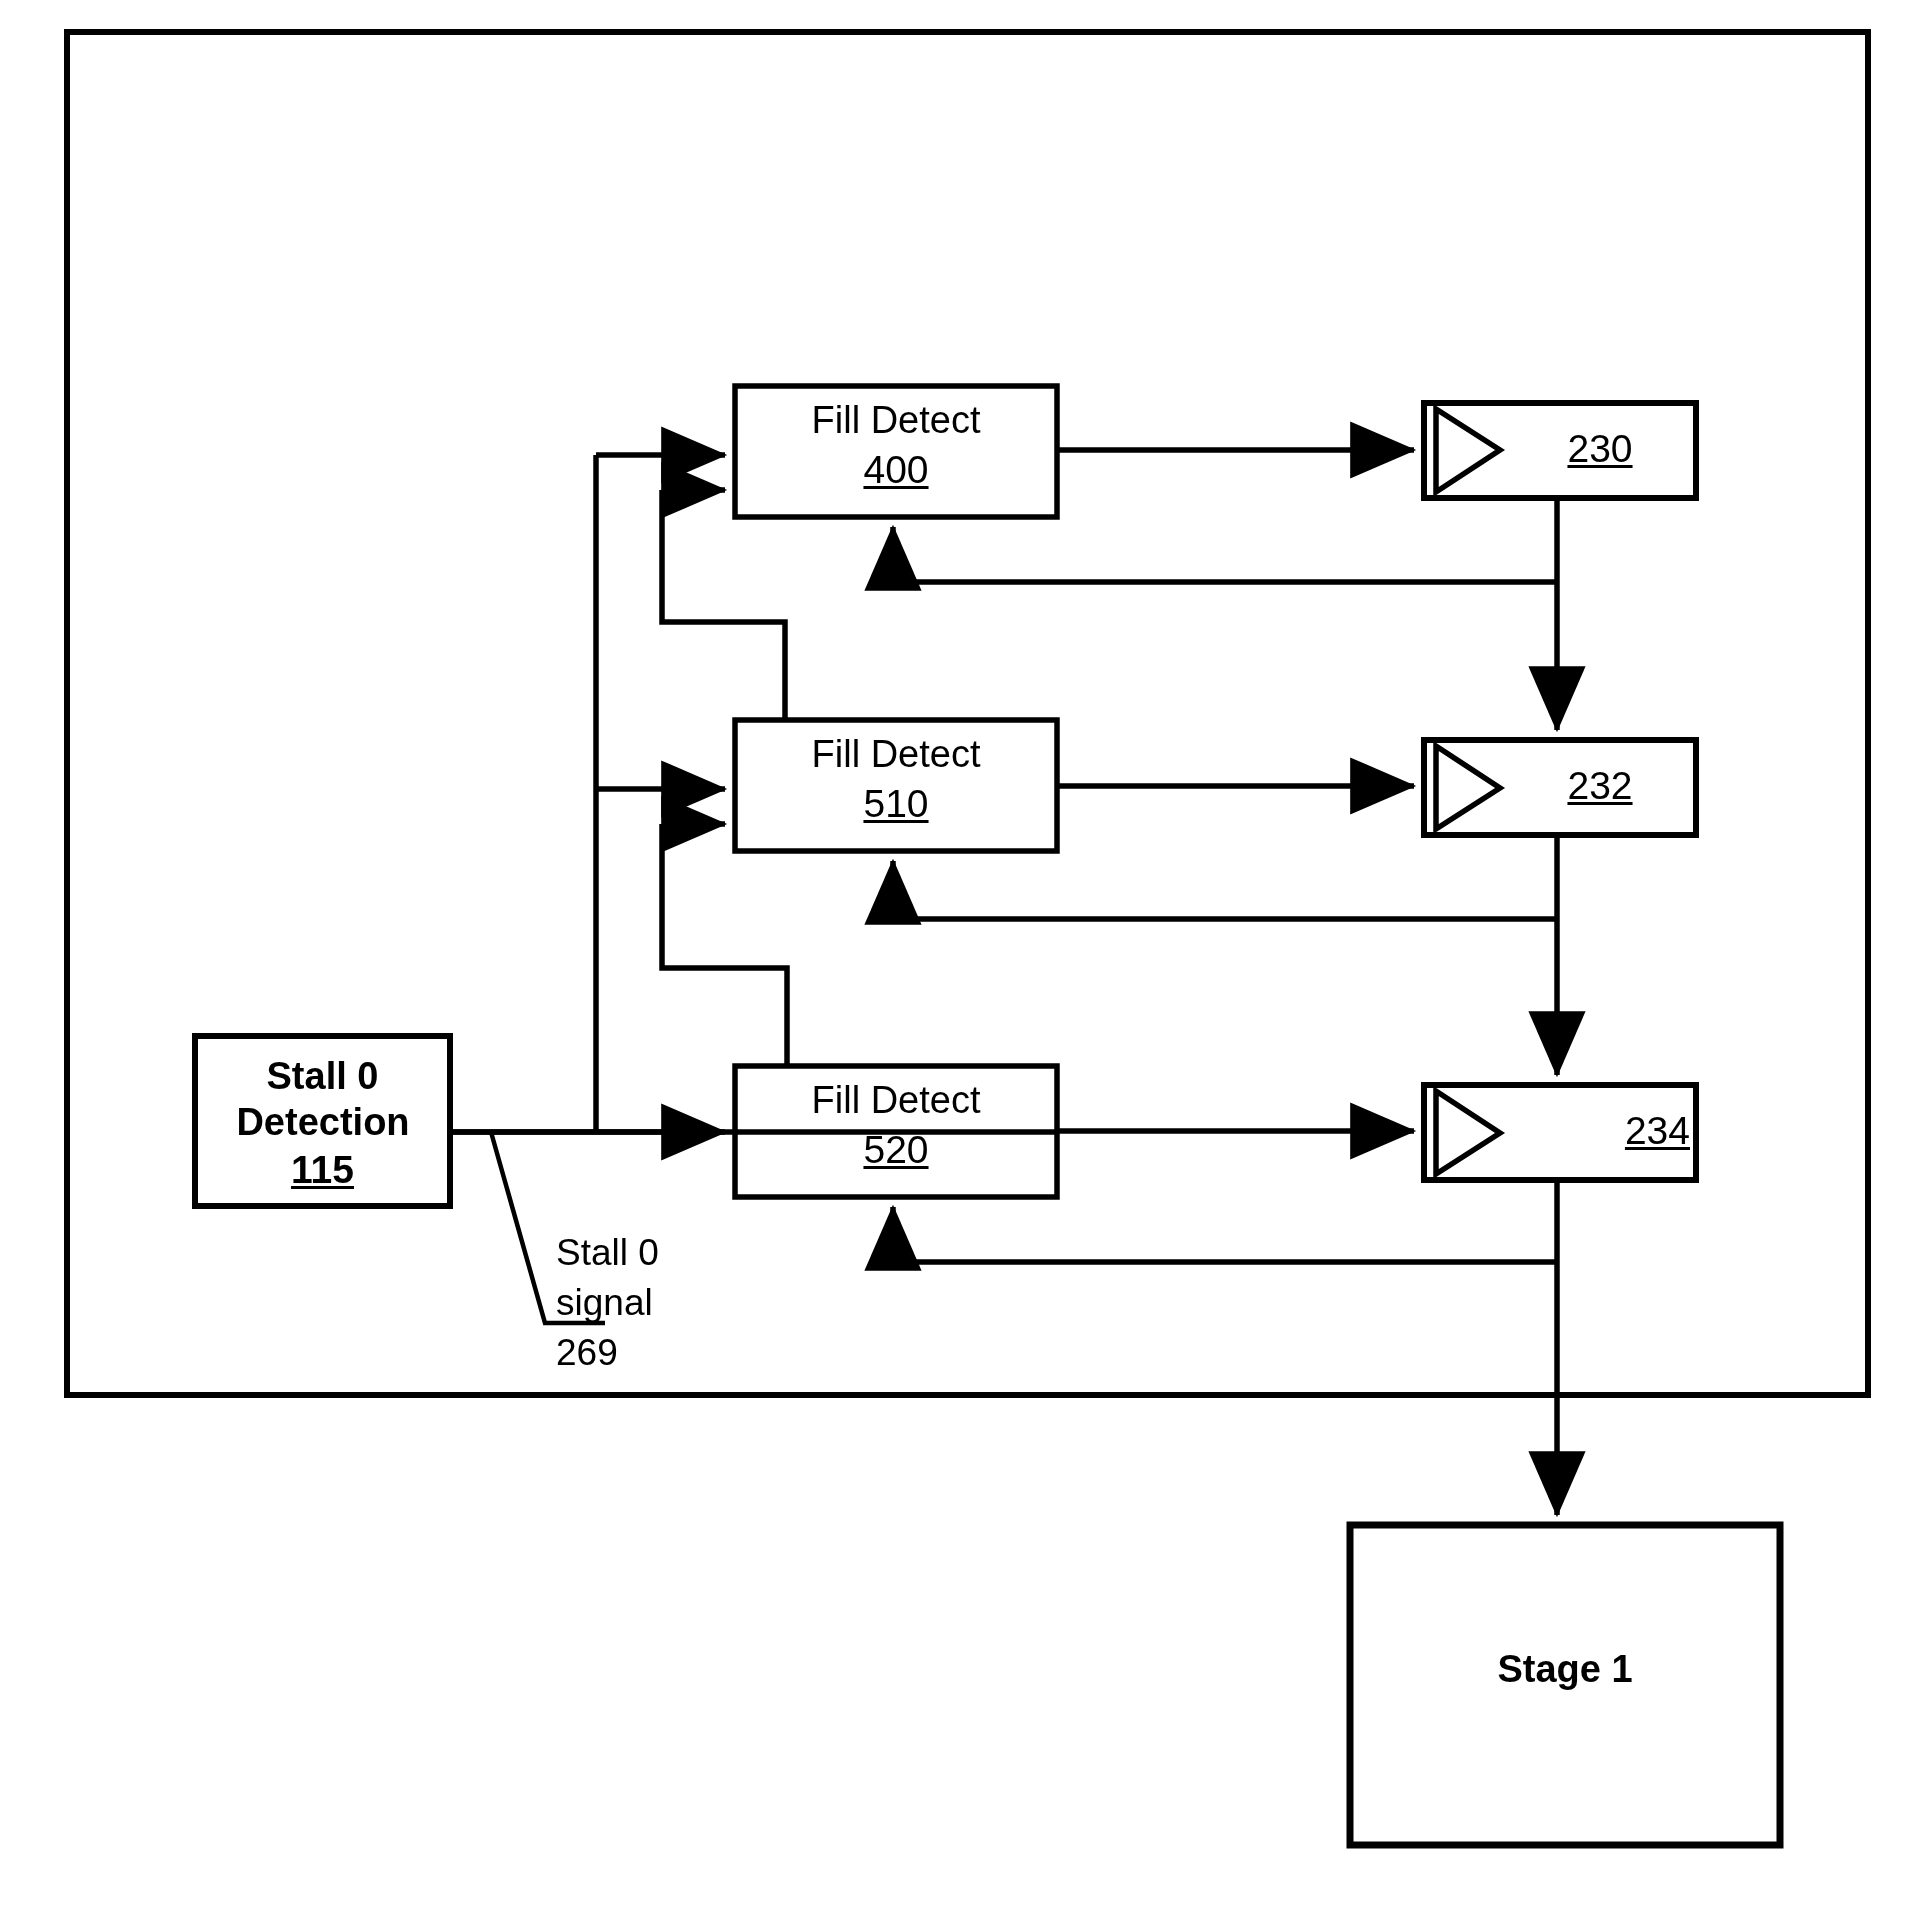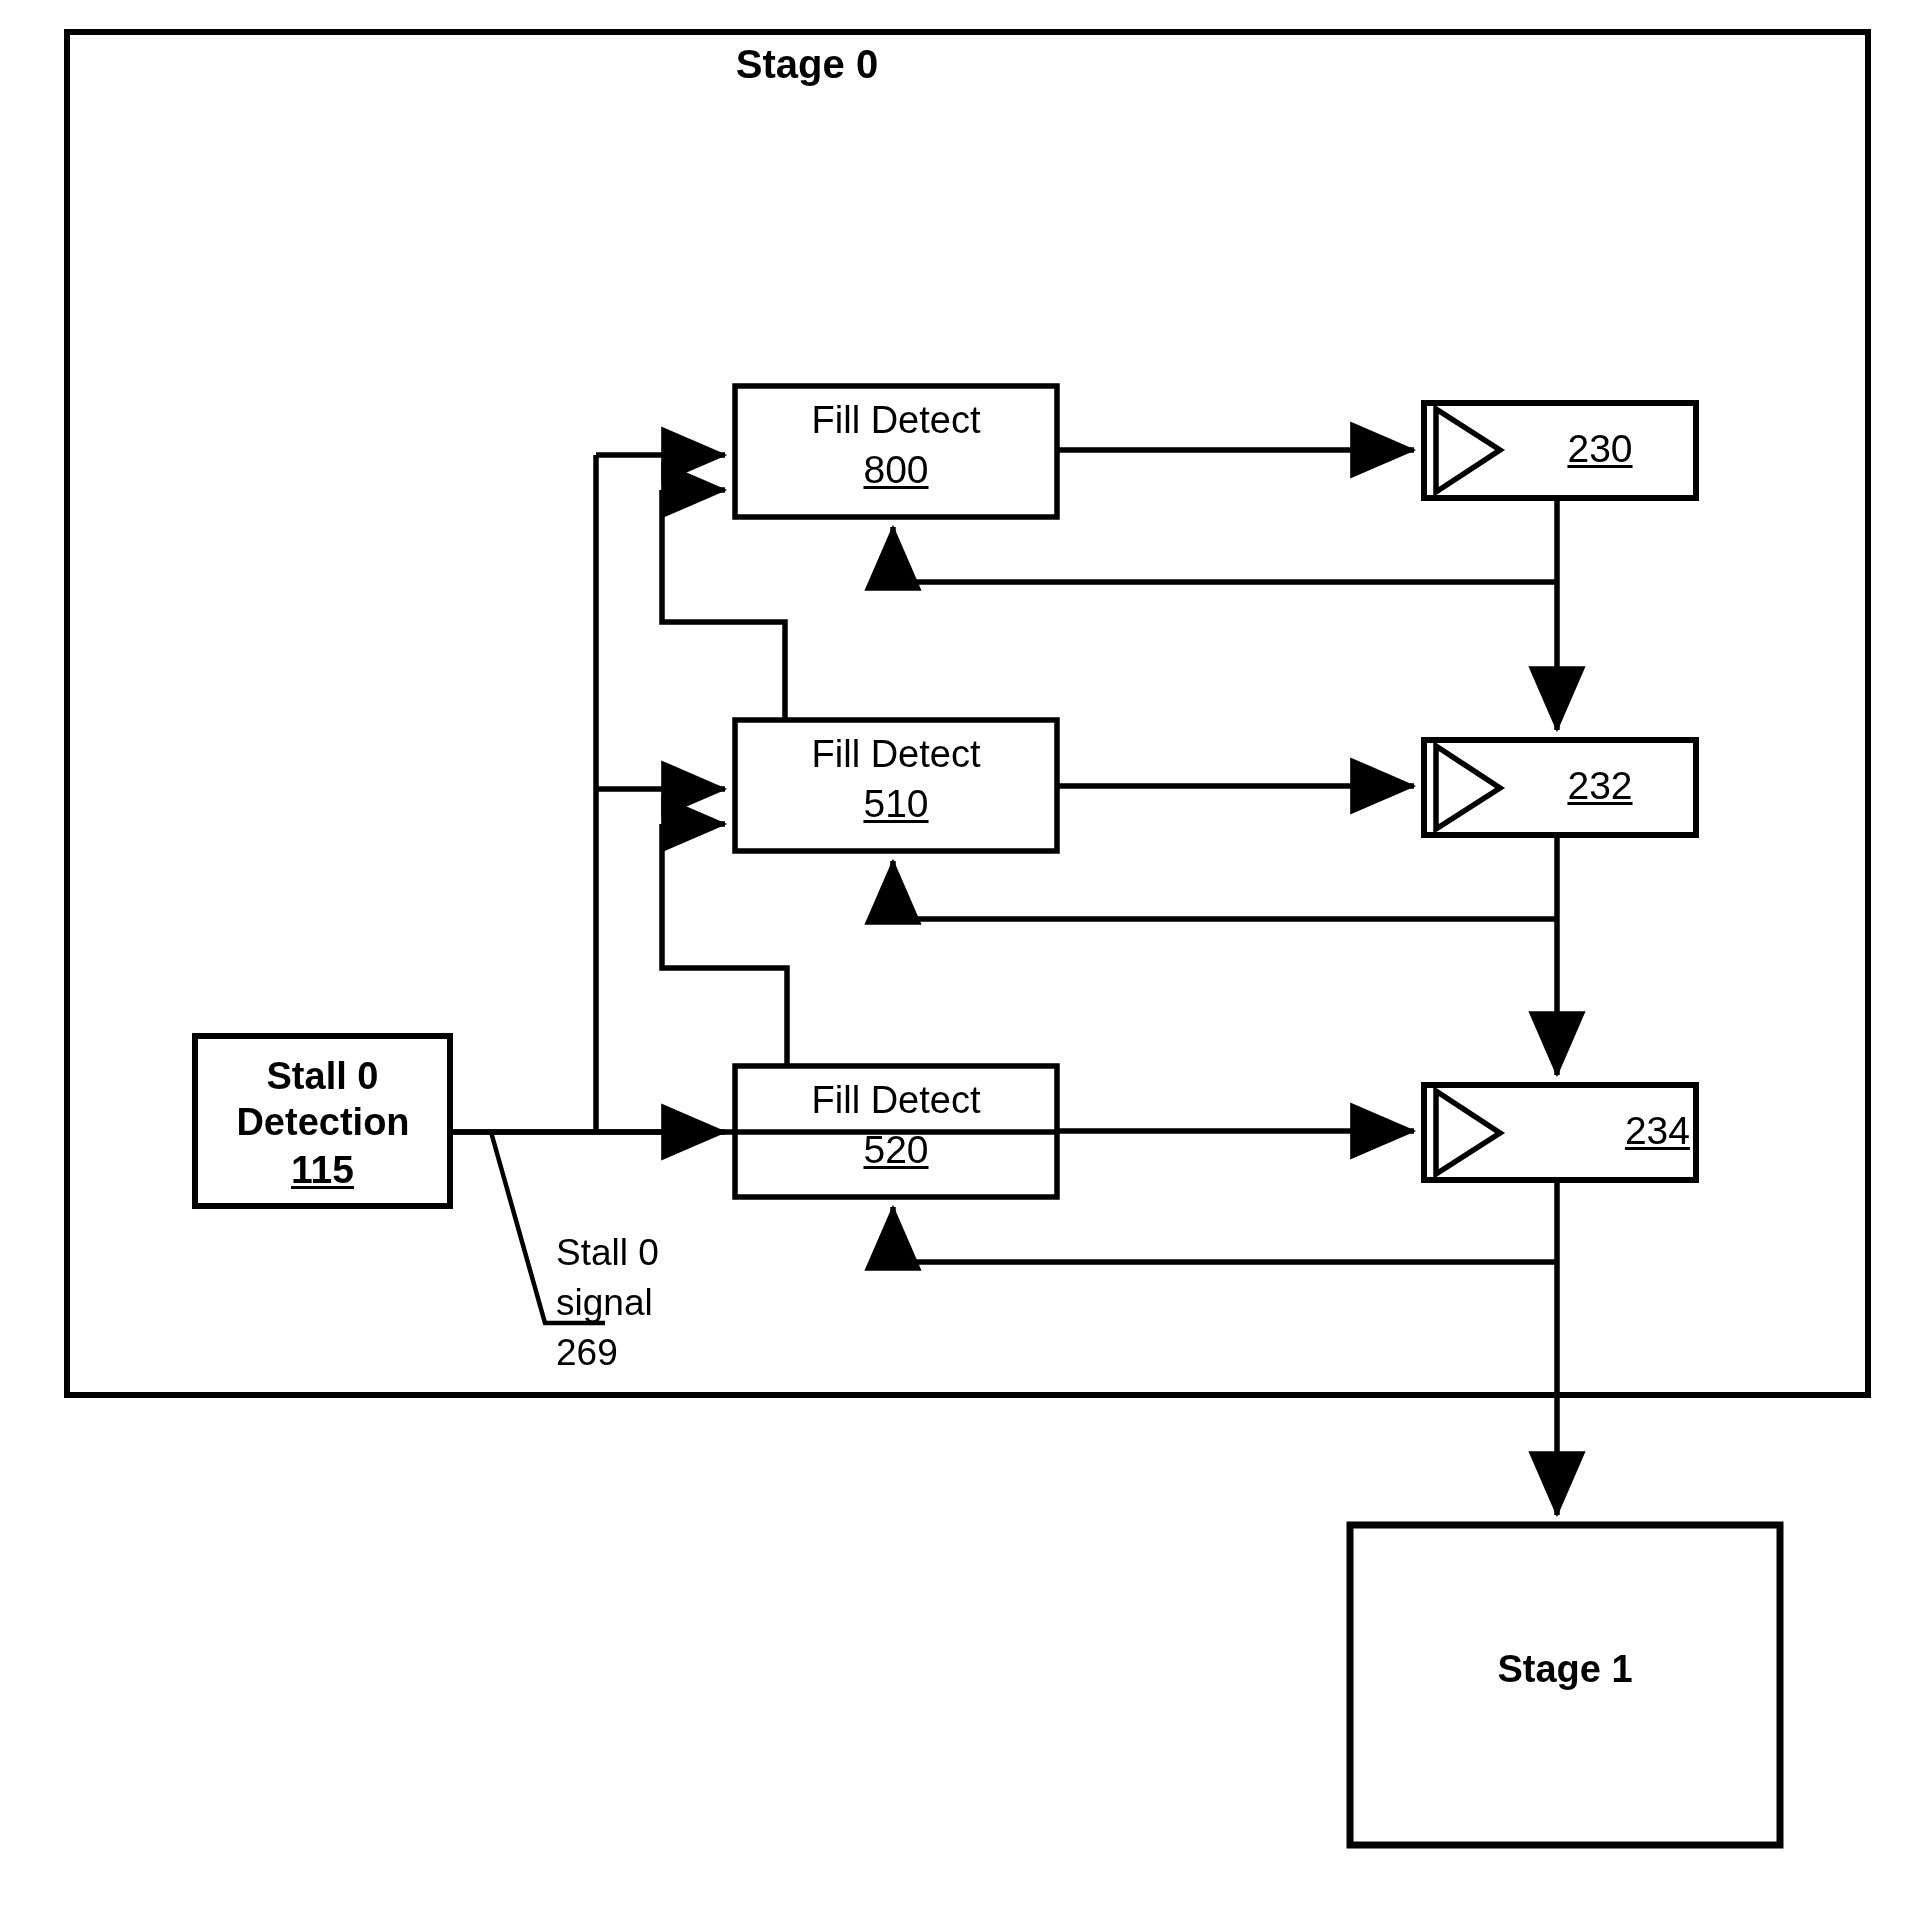--- a/index.html
+++ b/index.html
@@ -100,24 +100,23 @@
 
       <path d="M1557,498 L1557,730" marker-end="url(#ah)"></path>
       <path d="M1557,835 L1557,1075" marker-end="url(#ah)"></path>
       <path d="M1557,1180 L1557,1515" marker-end="url(#ah)"></path>
 
       <path d="M491,1132 L545,1323 L605,1323" stroke-width="4.5"></path>
 
     </g>
   </svg>
 
-  <div class="lbl lbl-bold t-title" style="left:607px; top:42px; width:400px;">Stage 0</div>
 
   <div class="lbl t-box" style="left:735px; top:399px; width:322px;">Fill Detect</div>
-  <div class="lbl t-num u" style="left:735px; top:448px; width:322px;">800</div>
+  <div class="lbl t-num u" style="left:735px; top:448px; width:322px;">400</div>
 
   <div class="lbl t-box" style="left:735px; top:733px; width:322px;">Fill Detect</div>
   <div class="lbl t-num u" style="left:735px; top:782px; width:322px;">510</div>
 
   <div class="lbl t-box" style="left:735px; top:1079px; width:322px;">Fill Detect</div>
   <div class="lbl t-num u" style="left:735px; top:1128px; width:322px;">520</div>
 
   <div class="lbl t-num u" style="left:1510px; top:427px; width:180px;">230</div>
   <div class="lbl t-num u" style="left:1510px; top:764px; width:180px;">232</div>
   <div class="lbl t-num u" style="left:1510px; top:1109px; width:180px;text-align:right;">234</div>

